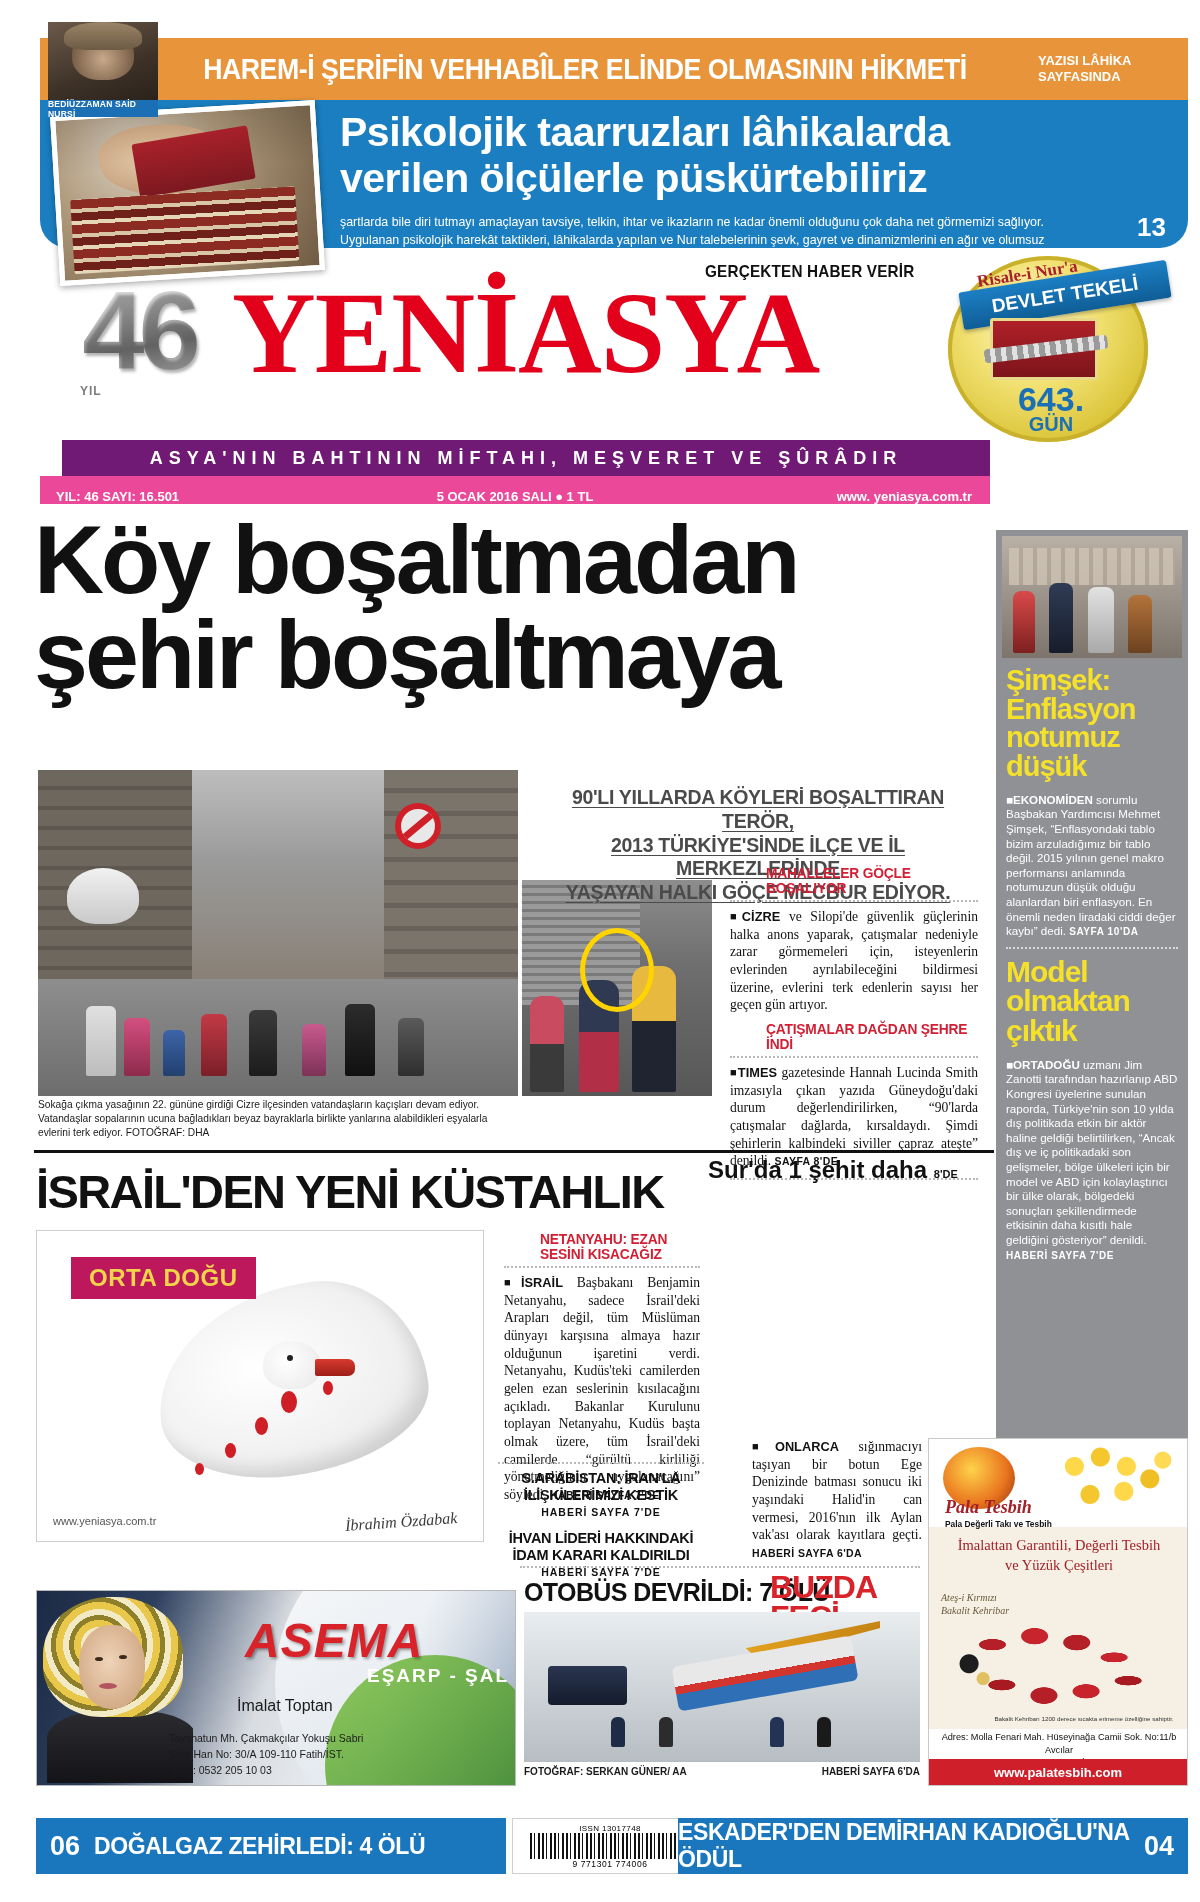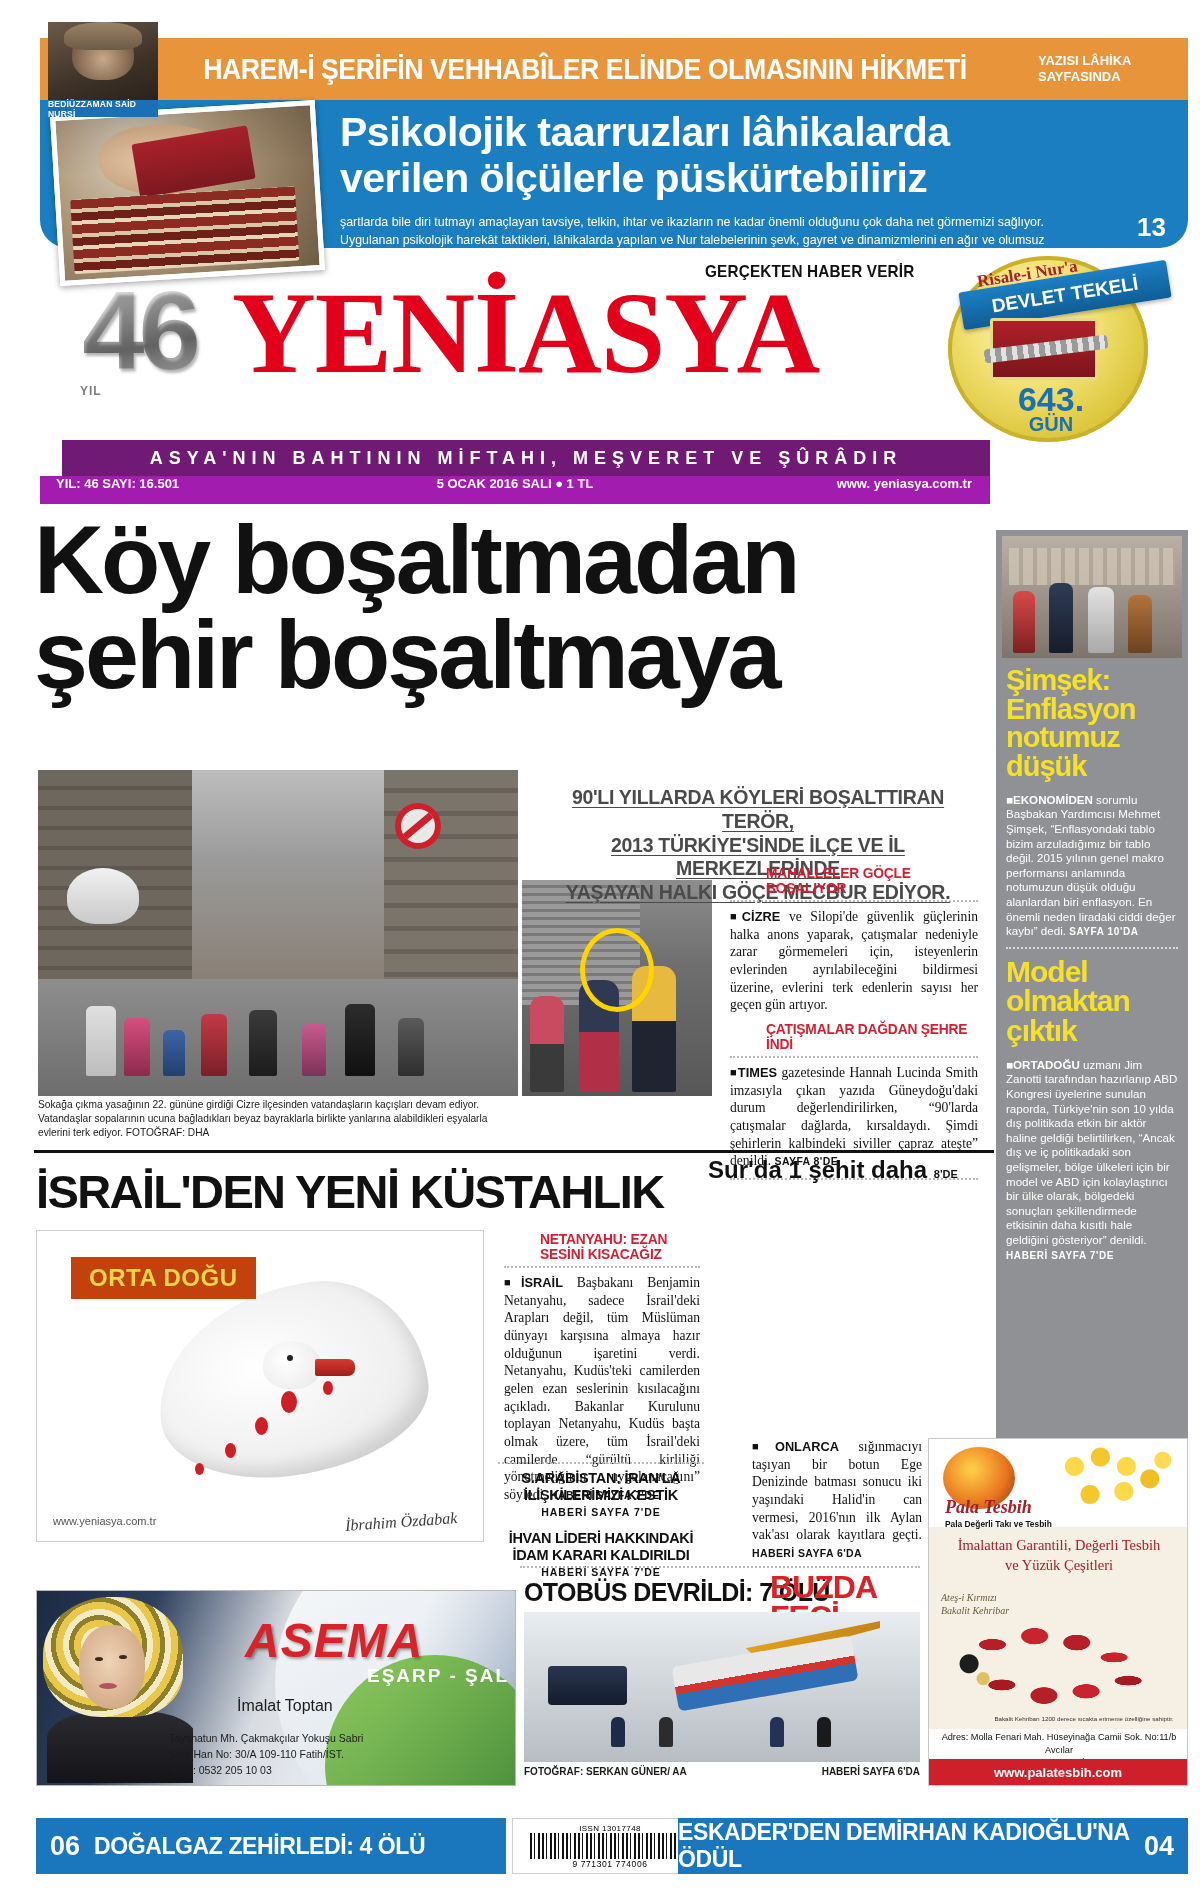--- a/index.html
+++ b/index.html
@@ -171,22 +171,22 @@
 
   
   .slogan {
     position: absolute; left: 62px; top: 440px; width: 928px; height: 36px;
     background: #701a75; color: #fff; font-weight: bold; font-size: 18px;
     letter-spacing: 6px; display: flex; align-items: center; justify-content: center;
     font-family: "Liberation Sans Narrow","Liberation Sans",sans-serif;
   }
   .infobar {
     position: absolute; left: 40px; top: 476px; width: 950px; height: 28px;
-    background: #a21caf; color: #fff; font-size: 13px; font-weight: bold;
-    display: flex; align-items: flex-start;
+    background: #ec4899; color: #fff; font-size: 13px; font-weight: bold;
+    display: flex; align-items: flex-end;
   }
   .infobar .l { padding-left: 16px; width: 300px; }
   .infobar .c { flex: 1; text-align: center; }
   .infobar .r { width: 300px; text-align: right; padding-right: 18px; font-size: 13px; }
 
   
   .head {
     position: absolute; left: 34px; top: 512px; width: 960px;
     font-size: 97px; font-weight: bold; line-height: 0.98; letter-spacing: -3px;
     color: #111;
@@ -309,21 +309,21 @@
   .isr-rule { position:absolute; left:34px; top:1150px; width:960px; height:3px; background:#111; }
   .isr-head {
     position: absolute; left: 36px; top: 1164px; width: 660px;
     font-weight: bold; font-size: 47px; letter-spacing: -1.6px; color: #111;
   }
   .cartoon {
     position: absolute; left: 36px; top: 1230px; width: 448px; height: 312px;
     border: 1px solid #cfcfcf; background: #ffffff; overflow: hidden;
   }
   .cart-label {
-    position: absolute; left: 34px; top: 26px; background: #c2410c; color: #f0d44a;
+    position: absolute; left: 34px; top: 26px; background: #be185d; color: #f0d44a;
     font-weight: bold; font-size: 24px; padding: 7px 18px; letter-spacing: .5px;
   }
   .dove {
     position: absolute; left: 120px; top: 54px; width: 270px; height: 190px;
     background: radial-gradient(ellipse at 38% 42%, #ffffff 0%, #f0f0f0 58%, #d8d8d8 100%);
     border-radius: 62% 38% 55% 45% / 64% 60% 40% 36%;
     box-shadow: inset -8px -10px 18px rgba(0,0,0,.10);
     transform: rotate(-7deg);
   }
   .dove-head {

